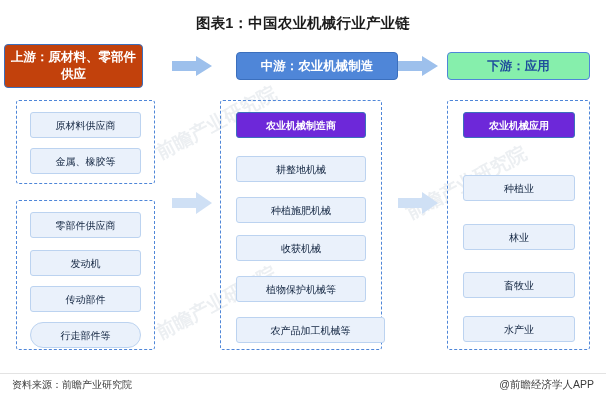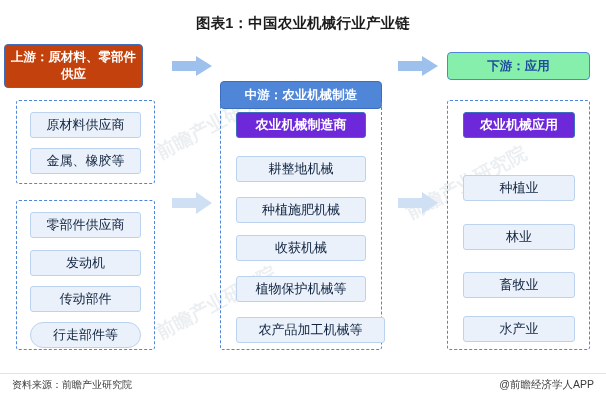--- a/index.html
+++ b/index.html
@@ -59,25 +59,24 @@
     text-align: center;
     line-height: 1.35;
   }
   .hdr-up {
     left: 4px; top: 44px; width: 139px; height: 44px;
     background: #c2410c;
     border: 1px solid #3b6fbd;
     color: #ffffff;
   }
   .hdr-mid {
-    left: 220px; top: 52px; width: 162px; height: 28px;
+    left: 236px; top: 52px; width: 162px; height: 28px;
     background: #4f86d8;
     border: 1px solid #3b6fbd;
     color: #ffffff;
-    margin-top: 29px;
   }
   .hdr-down {
     left: 447px; top: 52px; width: 143px; height: 28px;
     background: #86efac;
     border: 1px solid #4f86d8;
     color: #1f4e9c;
   }
   
   .arrow {
     position: absolute;
@@ -101,21 +100,21 @@
   .d-mid { left: 220px; top: 100px; width: 162px; height: 250px; }
   .d-down { left: 447px; top: 100px; width: 143px; height: 250px; }
   
   .cell {
     position: absolute;
     box-sizing: border-box;
     border-radius: 3px;
     display: flex;
     align-items: center;
     justify-content: center;
-    font-size: 13px;
+    font-size: 10px;
     text-align: center;
     line-height: 1.3;
     white-space: nowrap;
   }
   .cell.blue {
     background: #6d28d9;
     border: 1px solid #3b6fbd;
     color: #ffffff;
     font-weight: bold;
   }

